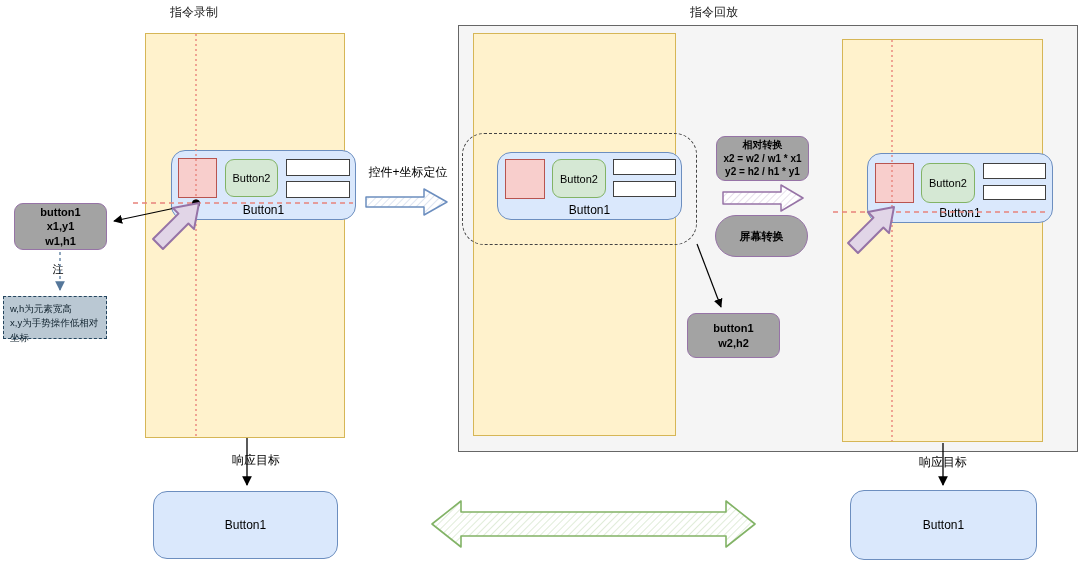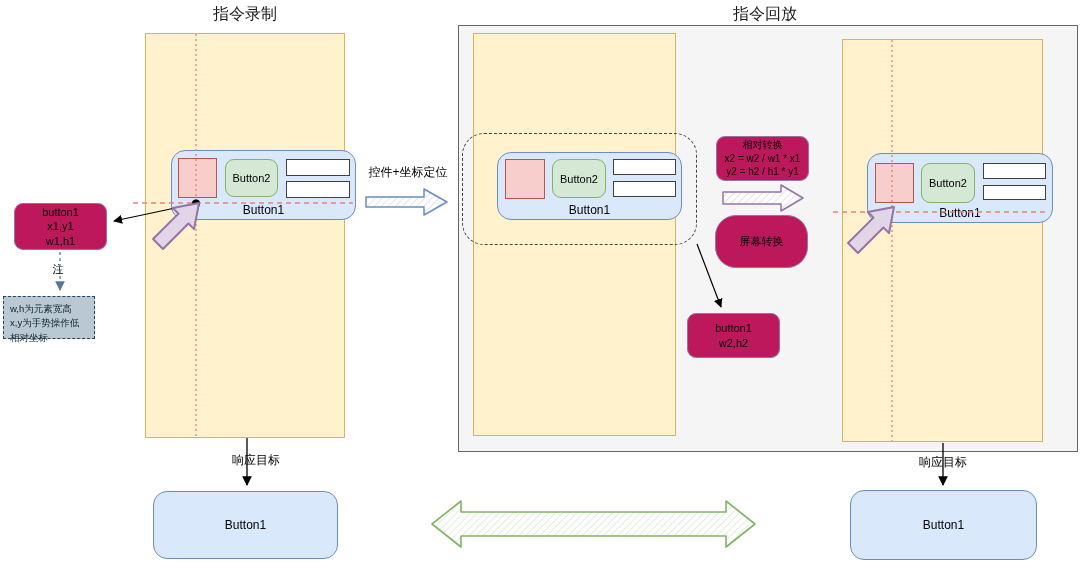--- a/index.html
+++ b/index.html
@@ -2,34 +2,34 @@
 <html><head>
 <meta charset="utf-8">
 <style>
   html,body{margin:0;padding:0;background:#ffffff;}
   body{font-family:"Liberation Sans","DejaVu Sans",sans-serif;color:#000;}
   .canvas{position:relative;width:1080px;height:563px;background:#fff;overflow:hidden;}
   .abs{position:absolute;box-sizing:border-box;}
   .lbl{font-size:12px;line-height:1.2;text-align:center;}
   .preline{white-space:pre-line;}
 
-  .title{font-size:16px;color:#1a1a1a;text-align:center;}
+  .title{font-size:12px;color:#1a1a1a;}
 
   .gray-container{background:#f5f5f5;border:1.5px solid #666666;}
   .yellow-rect{background:#fff2cc;border:1.5px solid #d6b656;}
   .blue-panel{background:#dae8fc;border:1.5px solid #6c8ebf;border-radius:14px;margin-left:16px;}
   .red-square{background:#f8cecc;border:1.5px solid #b85450;}
   .green-button{background:#d5e8d4;border:1.5px solid #82b366;border-radius:9px;
     display:flex;align-items:center;justify-content:center;font-size:11px;}
   .white-field{background:#ffffff;border:1px solid #404040;}
   .panel-label{position:absolute;left:0;right:0;bottom:2px;text-align:center;font-size:12px;}
 
-  .purple-box{background:#be185d;border:1.5px solid #9673a6;border-radius:9px;
+  .purple-box{background:#a3a3a3;border:1.5px solid #9673a6;border-radius:9px;
     display:flex;align-items:center;justify-content:center;text-align:center;
-    font-size:11px;line-height:1.3;}
+    font-size:11px;line-height:1.3;font-weight:bold;}
   .purple-box.small-text{font-size:10px;line-height:1.35;}
 
   .note-box{background:#bac8d3;border:1.6px dashed #23445d;font-size:9.5px;
     line-height:1.5;padding:5px 6px;color:#10222e;}
 
   .dashed-select{border:1.3px dashed #444;border-radius:22px;background:transparent;}
 
   .blue-target{background:#dae8fc;border:1.5px solid #6c8ebf;border-radius:14px;
     display:flex;align-items:center;justify-content:center;font-size:12px;}
 
@@ -51,21 +51,21 @@
     <div class="abs white-field" style="left:114px;top:8px;width:64px;height:17px;"></div>
     <div class="abs white-field" style="left:114px;top:30px;width:64px;height:17px;"></div>
     <div class="panel-label">Button1</div>
   </div>
 
   <div class="abs purple-box preline" style="left:14px;top:203px;width:93px;height:47px;">button1
 x1,y1
 w1,h1</div>
 
   <div class="abs lbl" style="left:47px;top:263px;width:22px;font-size:11px;">注</div>
-  <div class="abs note-box preline" style="left:3px;top:296px;width:92px;height:43px;">w,h为元素宽高
+  <div class="abs note-box preline" style="left:3px;top:296px;width:104px;height:43px;">w,h为元素宽高
 x,y为手势操作低相对坐标</div>
 
   <div class="abs lbl" style="left:358px;top:165px;width:100px;">控件+坐标定位</div>
 
   <div class="abs gray-container" style="left:458px;top:25px;width:620px;height:427px;"></div>
 
   <div class="abs yellow-rect" style="left:473px;top:33px;width:203px;height:403px;"></div>
 
   <div class="abs dashed-select" style="left:462px;top:133px;width:235px;height:112px;"></div>
 
@@ -73,21 +73,21 @@
     <div class="abs red-square" style="left:7px;top:6px;width:40px;height:40px;"></div>
     <div class="abs green-button" style="left:54px;top:6px;width:54px;height:39px;">Button2</div>
     <div class="abs white-field" style="left:115px;top:6px;width:63px;height:16px;"></div>
     <div class="abs white-field" style="left:115px;top:28px;width:63px;height:16px;"></div>
     <div class="panel-label">Button1</div>
   </div>
 
   <div class="abs purple-box small-text preline" style="left:716px;top:136px;width:93px;height:45px;">相对转换
 x2 = w2 / w1 * x1
 y2 = h2 / h1 * y1</div>
-  <div class="abs purple-box" style="left:715px;top:215px;width:93px;height:53px;border-radius:21px;">屏幕转换</div>
+  <div class="abs purple-box" style="left:715px;top:215px;width:93px;height:42px;border-radius:21px;">屏幕转换</div>
   <div class="abs purple-box preline" style="left:687px;top:313px;width:93px;height:45px;">button1
 w2,h2</div>
 
   <div class="abs yellow-rect" style="left:842px;top:39px;width:201px;height:403px;"></div>
 
   <div class="abs blue-panel" style="left:851px;top:153px;width:186px;height:70px;">
     <div class="abs red-square" style="left:7px;top:9px;width:39px;height:40px;"></div>
     <div class="abs green-button" style="left:53px;top:9px;width:54px;height:40px;">Button2</div>
     <div class="abs white-field" style="left:115px;top:9px;width:63px;height:16px;"></div>
     <div class="abs white-field" style="left:115px;top:31px;width:63px;height:15px;"></div>

